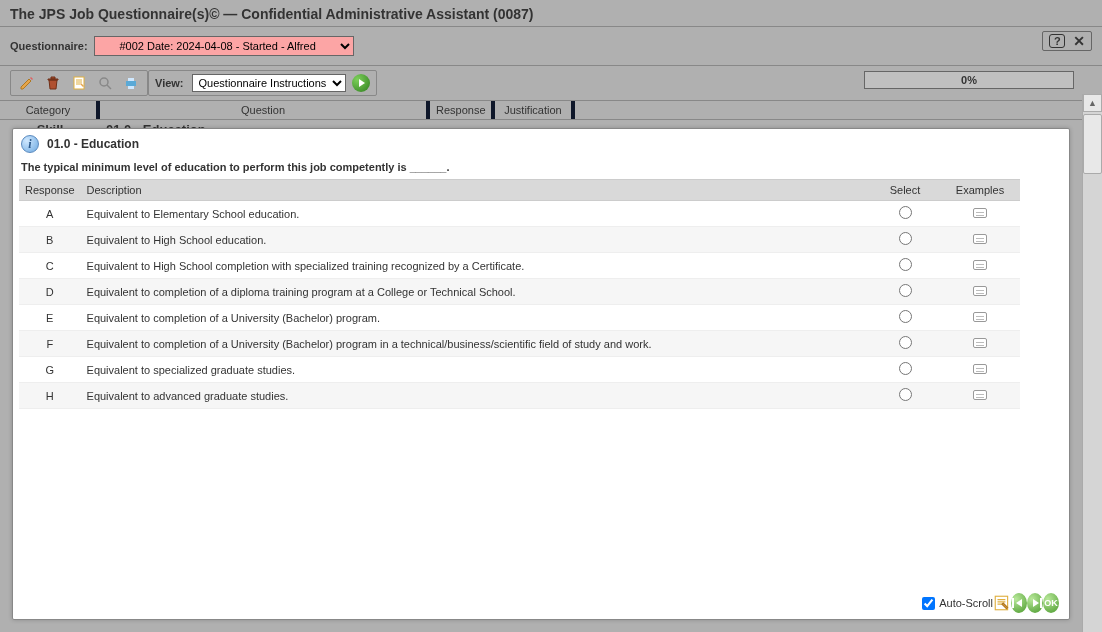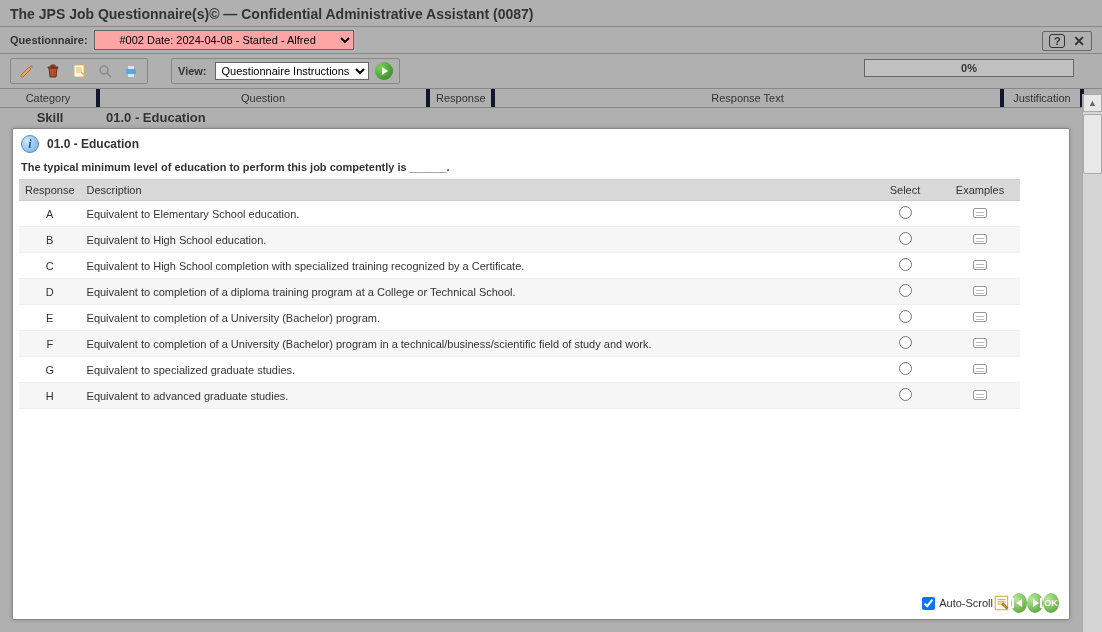--- a/index.html
+++ b/index.html
@@ -20,21 +20,21 @@
     padding: 6px 10px 4px;
     font-weight: bold;
     font-size: 14px;
     color: #333;
   }
   
   
   .selector-row {
     display: flex;
     align-items: center;
-    padding: 3px 10px;
+    padding: 9px 10px;
     border-top: 1px solid #888;
     border-bottom: 1px solid #888;
     gap: 6px;
     position: relative;
   }
   .selector-row .label {
     font-weight: bold;
     font-size: 11px;
   }
   .selector-row select {
@@ -73,21 +73,21 @@
     font-size: 14px;
     cursor: pointer;
     color: #333;
   }
   
   
   .toolbar-row {
     display: flex;
     align-items: center;
     padding: 4px 10px;
-    gap: 23px;
+    gap: 0;
     position: relative;
   }
   .toolbar-group {
     display: flex;
     align-items: center;
     gap: 6px;
     border: 1px solid #888;
     padding: 3px 6px;
     border-radius: 2px;
   }
@@ -321,21 +321,20 @@
     </select>
     <span class="go-btn"></span>
   </div>
   <div class="progress-box">0%</div>
 </div>
 
 <div class="grid-header">
   <div class="col-cat">Category</div>
   <div class="col-q">Question</div>
   <div class="col-resp">Response</div>
-  <div class="col-rtext">Response Text</div>
   <div class="col-just">Justification</div>
   <div class="col-scroll"></div>
 </div>
 <div class="grid-row">
   <div class="col-cat">Skill</div>
   <div class="col-q">01.0 - Education</div>
 </div>
 
 <div class="vscroll">
   <div class="vscroll-arrow">▲</div>

